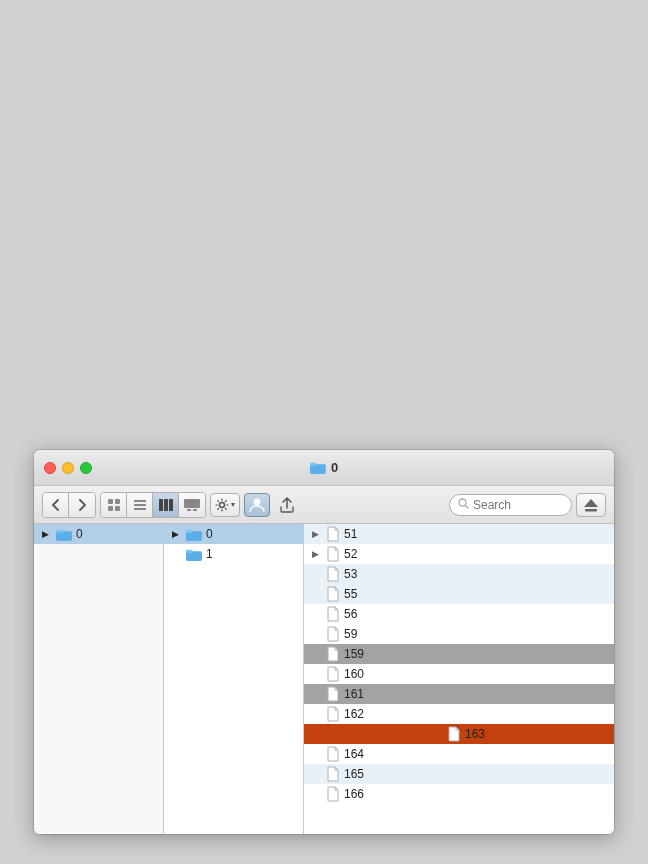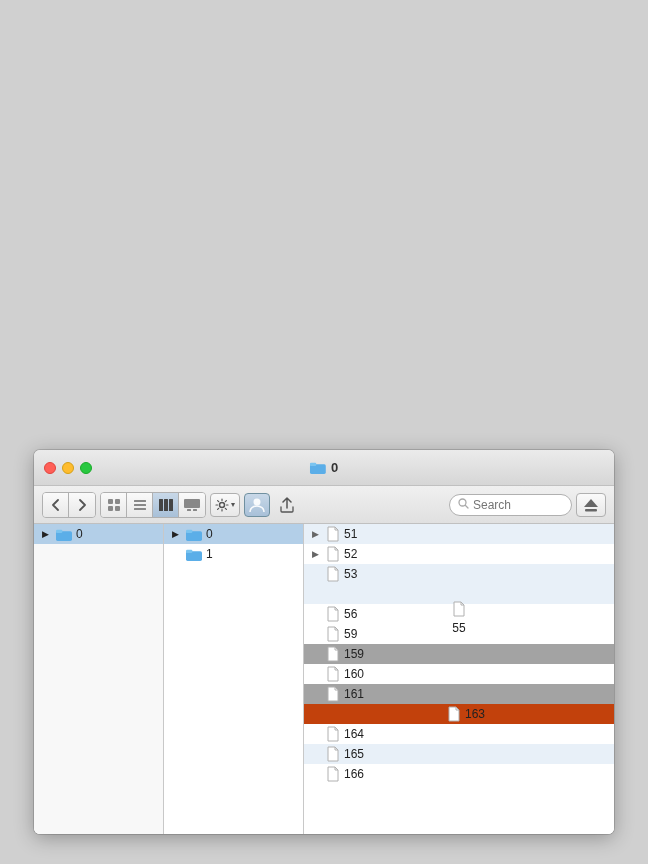--- a/index.html
+++ b/index.html
@@ -397,21 +397,21 @@
       <div class="column-item" style="background:#e8f0f8;">
         <span class="disclosure-triangle" style="opacity:0;">▶</span>
         <svg class="file-icon" viewBox="0 0 14 16" fill="none" xmlns="http://www.w3.org/2000/svg">
           <path d="M2 1h7l3 3v11H2V1z" fill="#fff" stroke="#b0b0b0" stroke-width="1"></path>
           <path d="M9 1v3h3" fill="none" stroke="#b0b0b0" stroke-width="1"></path>
         </svg>
         <span>53</span>
       </div>
 
 
-      <div class="column-item" style="background:#e8f0f8;flex-direction:column;">
+      <div class="column-item" style="background:#e8f0f8;">
         <span class="disclosure-triangle" style="opacity:0;">▶</span>
         <svg class="file-icon" viewBox="0 0 14 16" fill="none" xmlns="http://www.w3.org/2000/svg">
           <path d="M2 1h7l3 3v11H2V1z" fill="#fff" stroke="#b0b0b0" stroke-width="1"></path>
           <path d="M9 1v3h3" fill="none" stroke="#b0b0b0" stroke-width="1"></path>
         </svg>
         <span>55</span>
       </div>
 
       <div class="column-item">
         <span class="disclosure-triangle" style="opacity:0;">▶</span>
@@ -452,20 +452,28 @@
 
       <div class="column-item" style="background:#a3a3a3;">
         <span class="disclosure-triangle" style="opacity:0;">▶</span>
         <svg class="file-icon" viewBox="0 0 14 16" fill="none" xmlns="http://www.w3.org/2000/svg">
           <path d="M2 1h7l3 3v11H2V1z" fill="#fff" stroke="#b0b0b0" stroke-width="1"></path>
           <path d="M9 1v3h3" fill="none" stroke="#b0b0b0" stroke-width="1"></path>
         </svg>
         <span>161</span>
       </div>
 
+      <div class="column-item">
+        <span class="disclosure-triangle" style="opacity:0;">▶</span>
+        <svg class="file-icon" viewBox="0 0 14 16" fill="none" xmlns="http://www.w3.org/2000/svg">
+          <path d="M2 1h7l3 3v11H2V1z" fill="#fff" stroke="#b0b0b0" stroke-width="1"></path>
+          <path d="M9 1v3h3" fill="none" stroke="#b0b0b0" stroke-width="1"></path>
+        </svg>
+        <span>162</span>
+      </div>
 
       <div class="column-item" style="background:#c2410c;justify-content:center;">
         <span class="disclosure-triangle" style="opacity:0;">▶</span>
         <svg class="file-icon" viewBox="0 0 14 16" fill="none" xmlns="http://www.w3.org/2000/svg">
           <path d="M2 1h7l3 3v11H2V1z" fill="#fff" stroke="#b0b0b0" stroke-width="1"></path>
           <path d="M9 1v3h3" fill="none" stroke="#b0b0b0" stroke-width="1"></path>
         </svg>
         <span>163</span>
       </div>
 

